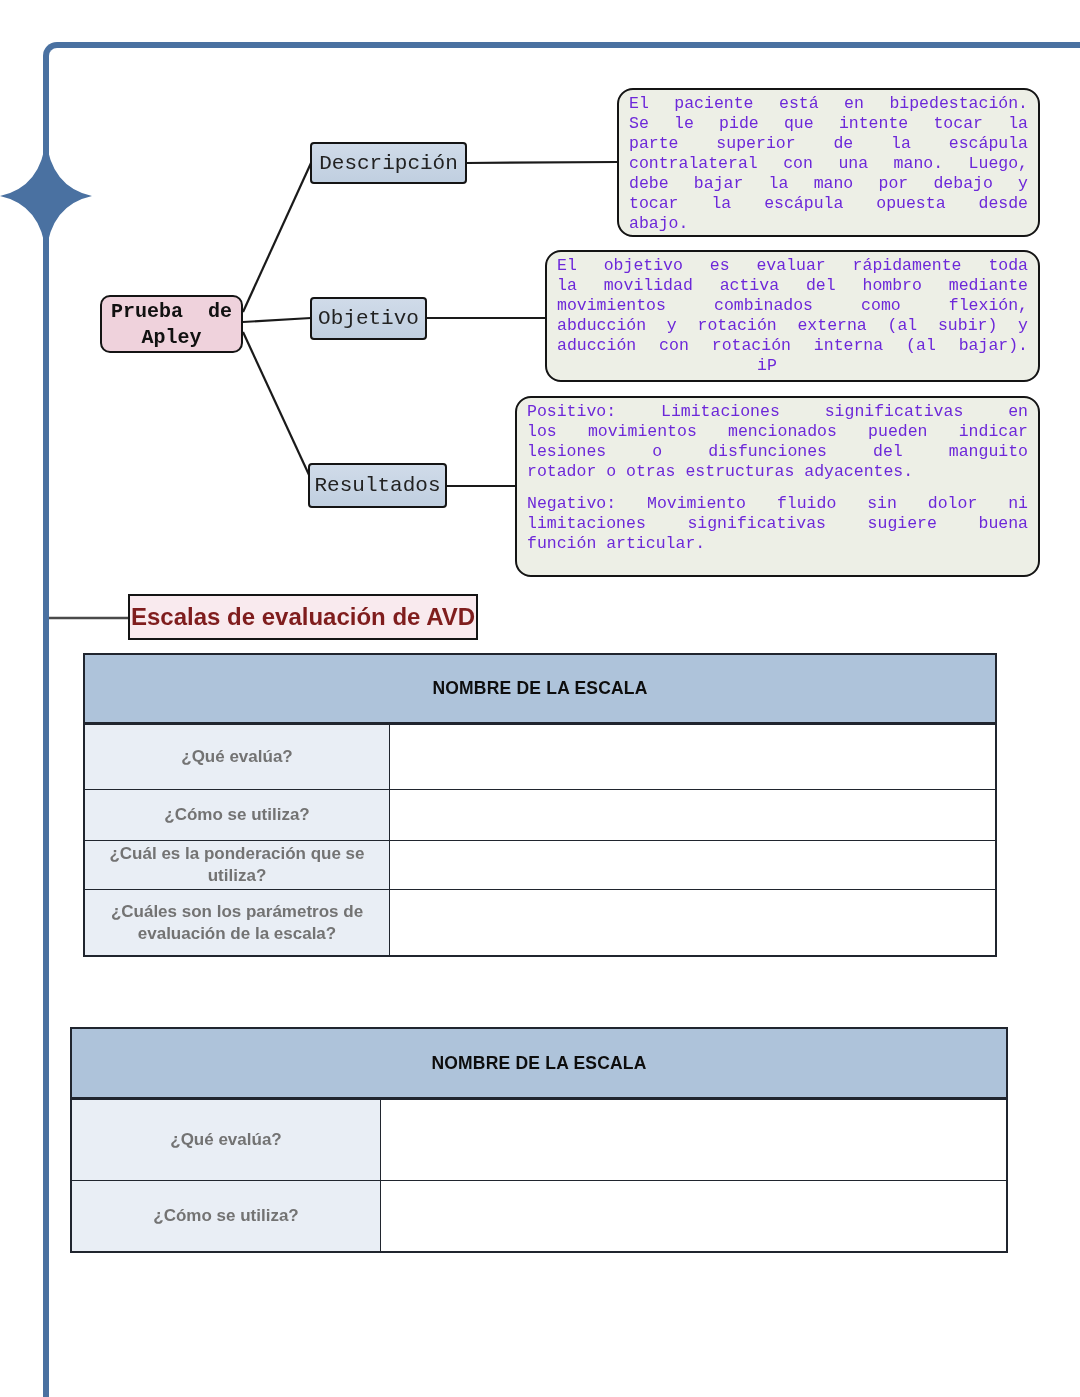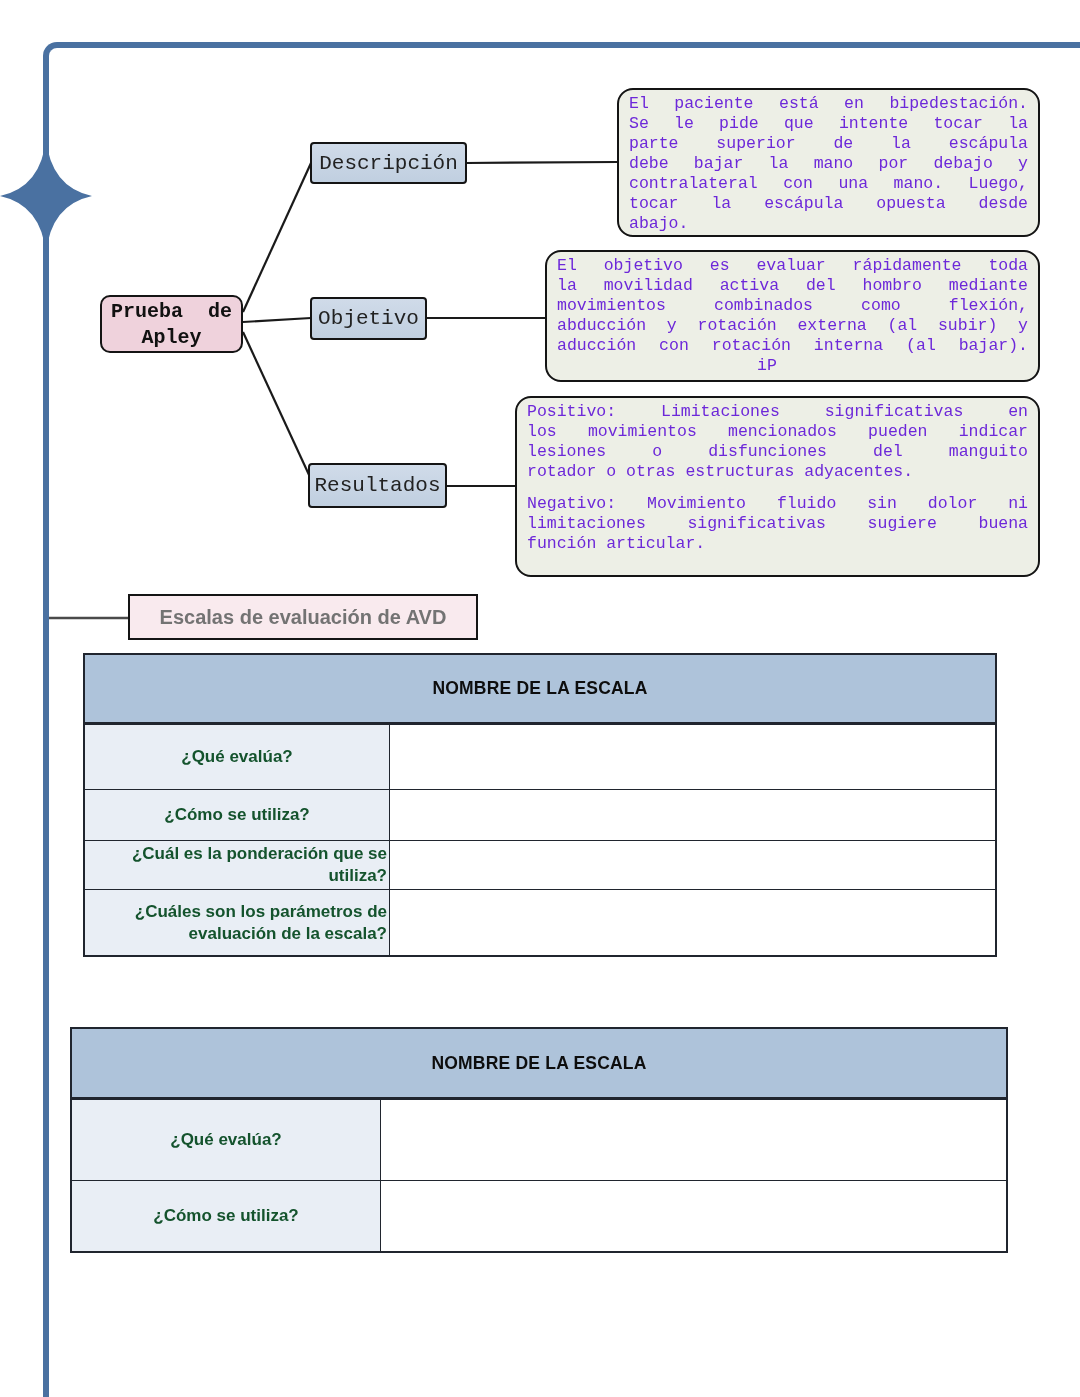--- a/index.html
+++ b/index.html
@@ -57,39 +57,39 @@
   .mono-line{text-align:justify;text-align-last:justify;white-space:normal;}
   .mono-line.last{text-align-last:auto;}
   .justify-all .mono-line.last{text-align-last:justify;}
   .para2{margin-top:12px;}
   .stray{margin-left:200px;}
   
   .section-title{
     position:absolute;left:128px;top:594px;width:350px;height:46px;
     background:var(--section-pink);border:2px solid #141414;box-sizing:border-box;
     display:flex;align-items:center;justify-content:center;
-    font-weight:bold;font-size:20px;color:#737373;
+    font-weight:bold;font-size:24px;color:#7f1d1d;
   }
   
   .tbl{
     position:absolute;display:grid;background:#fff;
     border:2.2px solid #20252e;box-sizing:border-box;
   }
   .tbl-1{left:83px;top:653px;width:914px;grid-template-columns:305px 1fr;grid-template-rows:70px 64px 51px 49px 66px;}
   .tbl-2{left:70px;top:1027px;width:938px;grid-template-columns:309px 1fr;grid-template-rows:71px 80px 71px;}
   .th{
     grid-column:1 / -1;background:var(--table-header-blue);
     border-bottom:3px solid #20252e;
     display:flex;align-items:center;justify-content:center;
     font-weight:bold;font-size:17.5px;letter-spacing:.2px;color:#0d0d0d;
   }
   .lbl{
     background:var(--table-label-bg);border-right:1.6px solid #20252e;
-    display:flex;align-items:center;justify-content:center;text-align:right;
-    font-weight:bold;font-size:17px;line-height:22px;padding:0 2px;color:#14532d;
+    display:flex;align-items:center;justify-content:center;text-align:center;
+    font-weight:bold;font-size:17px;line-height:22px;padding:0 2px;color:#737373;
   }
   .val{background:#ffffff;}
   .rt{border-top:1.6px solid #20252e;}
 </style>
 </head>
 <body>
 
 <div class="page">
 
   <div class="frame"></div>
@@ -121,22 +121,22 @@
   </div>
   <div class="branch-label bl-res">
     <span>Resultados</span>
   </div>
 
   <div class="content-box cb-desc">
     <div>
         <div class="mono-line">El paciente está en bipedestación.</div>
         <div class="mono-line">Se le pide que intente tocar la</div>
         <div class="mono-line">parte superior de la escápula</div>
+        <div class="mono-line">contralateral con una mano. Luego,</div>
         <div class="mono-line">debe bajar la mano por debajo y</div>
-        <div class="mono-line">contralateral con una mano. Luego,</div>
         <div class="mono-line">tocar la escápula opuesta desde</div>
         <div class="mono-line last">abajo.</div>
       </div>
   </div>
 
   <div class="content-box cb-obj">
     <div class="justify-all">
         <div class="mono-line">El objetivo es evaluar rápidamente toda</div>
         <div class="mono-line">la movilidad activa del hombro mediante</div>
         <div class="mono-line">movimientos combinados como flexión,</div>

